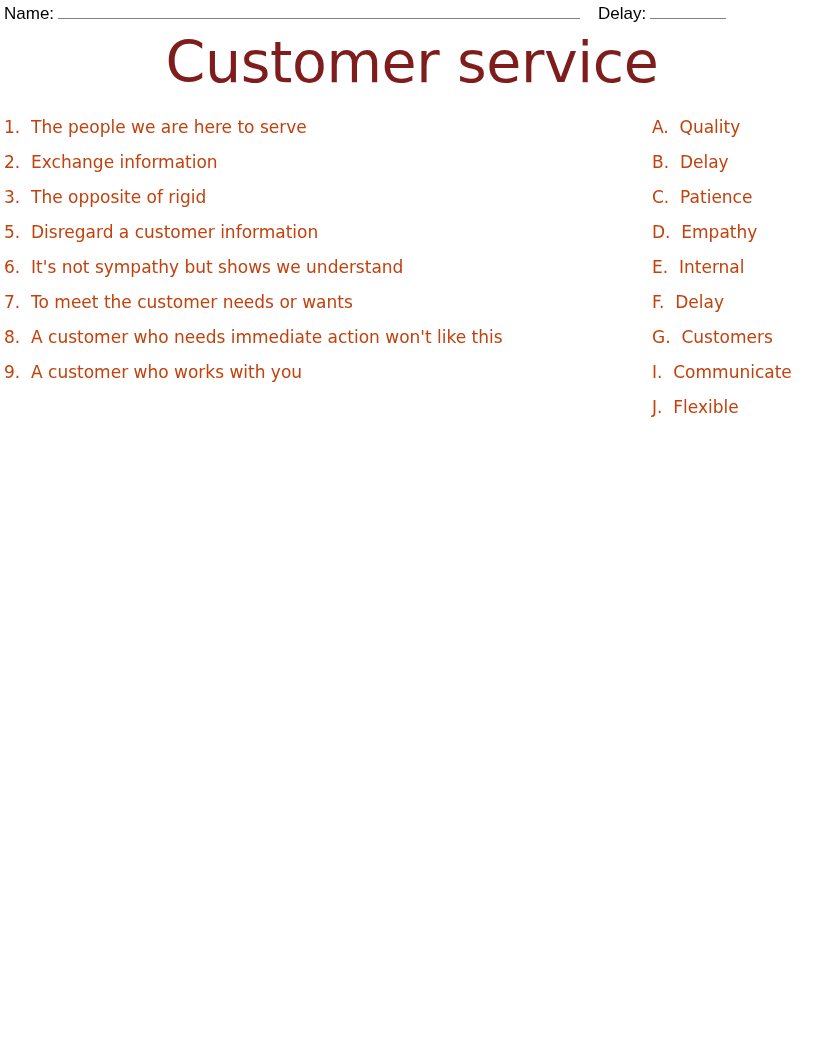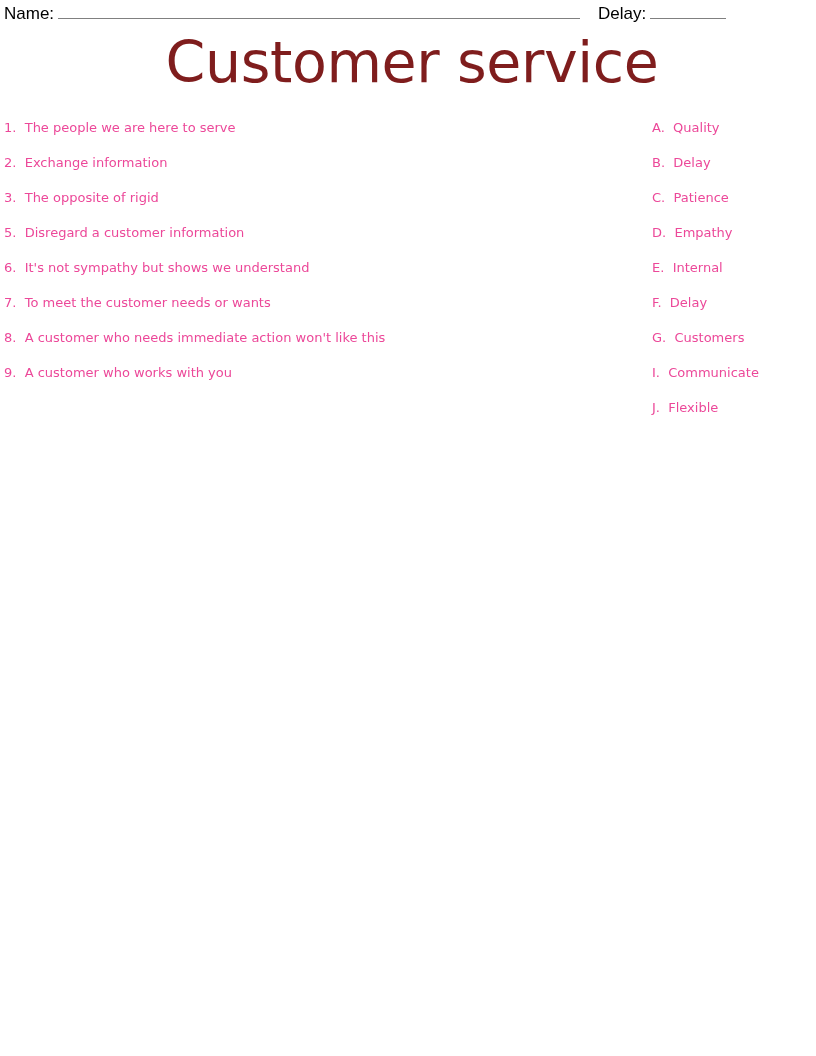--- a/index.html
+++ b/index.html
@@ -84,22 +84,22 @@
     position: absolute;
     top: 0;
   }
   .col-left  { left: 0px;   width: 630px; }
   .col-right { left: 648px; width: 168px; }
 
   .item {
     height: 35px;
     line-height: 35px;
     font-family: "DejaVu Sans", sans-serif;
-    font-size: 13px;
-    color: #ec4899;
+    font-size: 17px;
+    color: #c2410c;
     white-space: nowrap;
   }
   .item .num,
   .item .letter {
     display: inline;
   }
   .item .text {
     display: inline;
   }
 </style>

